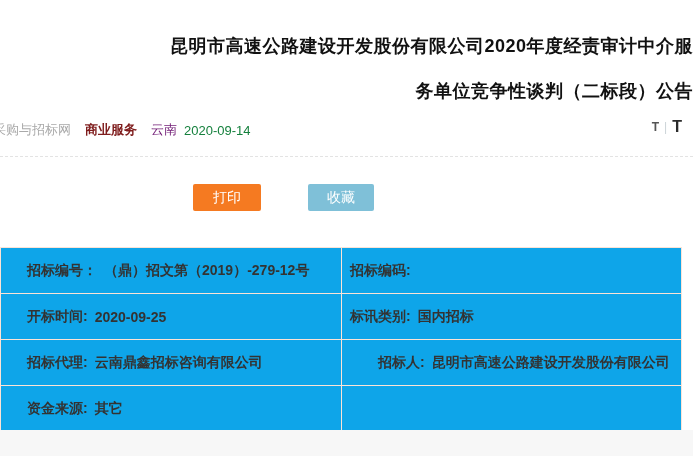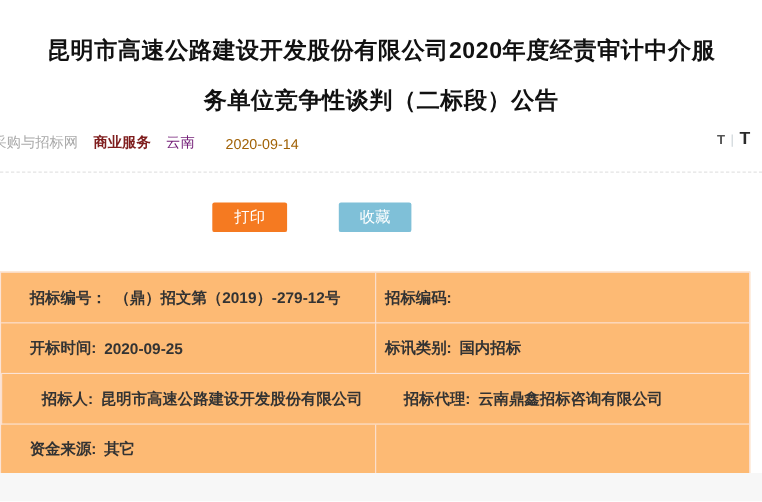--- a/index.html
+++ b/index.html
@@ -1,30 +1,30 @@
 <!DOCTYPE html>
 <html style="--c-orange: #f57a21; --c-teal: #7fc0d8; --c-border: #fbe3d6;"><head>
 <meta charset="utf-8">
 <style>
   * { margin:0; padding:0; box-sizing:border-box; }
   html,body { width:693px; height:456px; overflow:hidden; background:#fff;
     font-family:"Liberation Sans", sans-serif; }
   .stage { position:relative; width:693px; height:456px; background:#ffffff; }
 
   
-  .title { position:absolute; top:24px; left:0; width:693px; text-align:center;
-    font-size:21px; font-weight:bold; color:#111; line-height:45px; letter-spacing:0.5px; }
+  .title { position:absolute; top:24px; left:0; width:693px; text-align:right;
+    font-size:18px; font-weight:bold; color:#111; line-height:45px; letter-spacing:0.5px; }
 
   
   .crumbbar { position:absolute; top:119px; left:0; width:693px; height:22px;
     display:flex; align-items:center; font-size:13px; color:#9a9a9a; }
   .crumbbar .site { margin-left:-7px; color:#a9a9a9; }
   .crumbbar .cat { margin-left:14px; color:#7f1d1d; font-weight:bold; }
   .crumbbar .region { margin-left:14px; color:#701a75; }
-  .crumbbar .date { margin-left:28px; color:#a16207; }
+  .crumbbar .date { margin-left:7px; color:#15803d; }
   .fontctl { position:absolute; top:118px; right:11px; display:flex; align-items:center; gap:5px; }
   .fontctl .t-small { font-size:12px; color:#555; font-weight:bold; }
   .fontctl .t-sep { color:#ccd3d8; font-size:12px; }
   .fontctl .t-large { font-size:16px; color:#2b2b2b; font-weight:bold; }
 
   .dashline { position:absolute; top:156px; left:0; width:693px; height:0;
     border-top:1px dashed #e3e3e3; }
 
   
   .btn { position:absolute; top:184px; height:27px; border:none; color:#fff;
@@ -32,21 +32,21 @@
     border-radius:2px; cursor:pointer; padding:0 14px; }
   .btn.print { left:193px; width:68px; background:var(--c-orange,#f57a21); }
   .btn.fav   { left:308px; width:66px; background:var(--c-teal,#7fc0d8); }
 
   
   .info-table { position:absolute; top:247px; left:0; width:682px;
     display:grid; grid-template-columns:340px 1fr;
     border-top:1px solid var(--c-border,#fbe3d6);
     border-left:1px solid var(--c-border,#fbe3d6);
     border-right:1px solid var(--c-border,#fbe3d6);
-    background:#fdba74; }
+    background:#0ea5e9; }
   .cell { height:46px; display:flex; align-items:center;
     border-bottom:1px solid var(--c-border,#fbe3d6);
     font-size:14px; font-weight:bold; color:#333; padding-left:26px; white-space:nowrap; }
   .cell.r { border-left:1px solid var(--c-border,#fbe3d6); padding-left:8px; }
   .cell.r.indent { padding-left:36px; }
   .cell .lbl { margin-right:7px; }
 
   .footer-strip { position:absolute; top:430px; left:0; width:693px; height:26px;
     background:#f7f7f7; }
 </style>
@@ -90,27 +90,27 @@
 
     <div class="cell">
       <span class="lbl">开标时间:</span>
       <span class="val">2020-09-25</span>
     </div>
     <div class="cell r">
       <span class="lbl">标讯类别:</span>
       <span class="val">国内招标</span>
     </div>
 
+    <div class="cell">
+      <span class="lbl">招标代理:</span>
+      <span class="val">云南鼎鑫招标咨询有限公司</span>
+    </div>
     <div class="cell r indent">
       <span class="lbl">招标人:</span>
       <span class="val">昆明市高速公路建设开发股份有限公司</span>
-    </div>
-    <div class="cell">
-      <span class="lbl">招标代理:</span>
-      <span class="val">云南鼎鑫招标咨询有限公司</span>
     </div>
 
     <div class="cell">
       <span class="lbl">资金来源:</span>
       <span class="val">其它</span>
     </div>
     <div class="cell r">
       <span class="lbl"></span>
       <span class="val"></span>
     </div>

